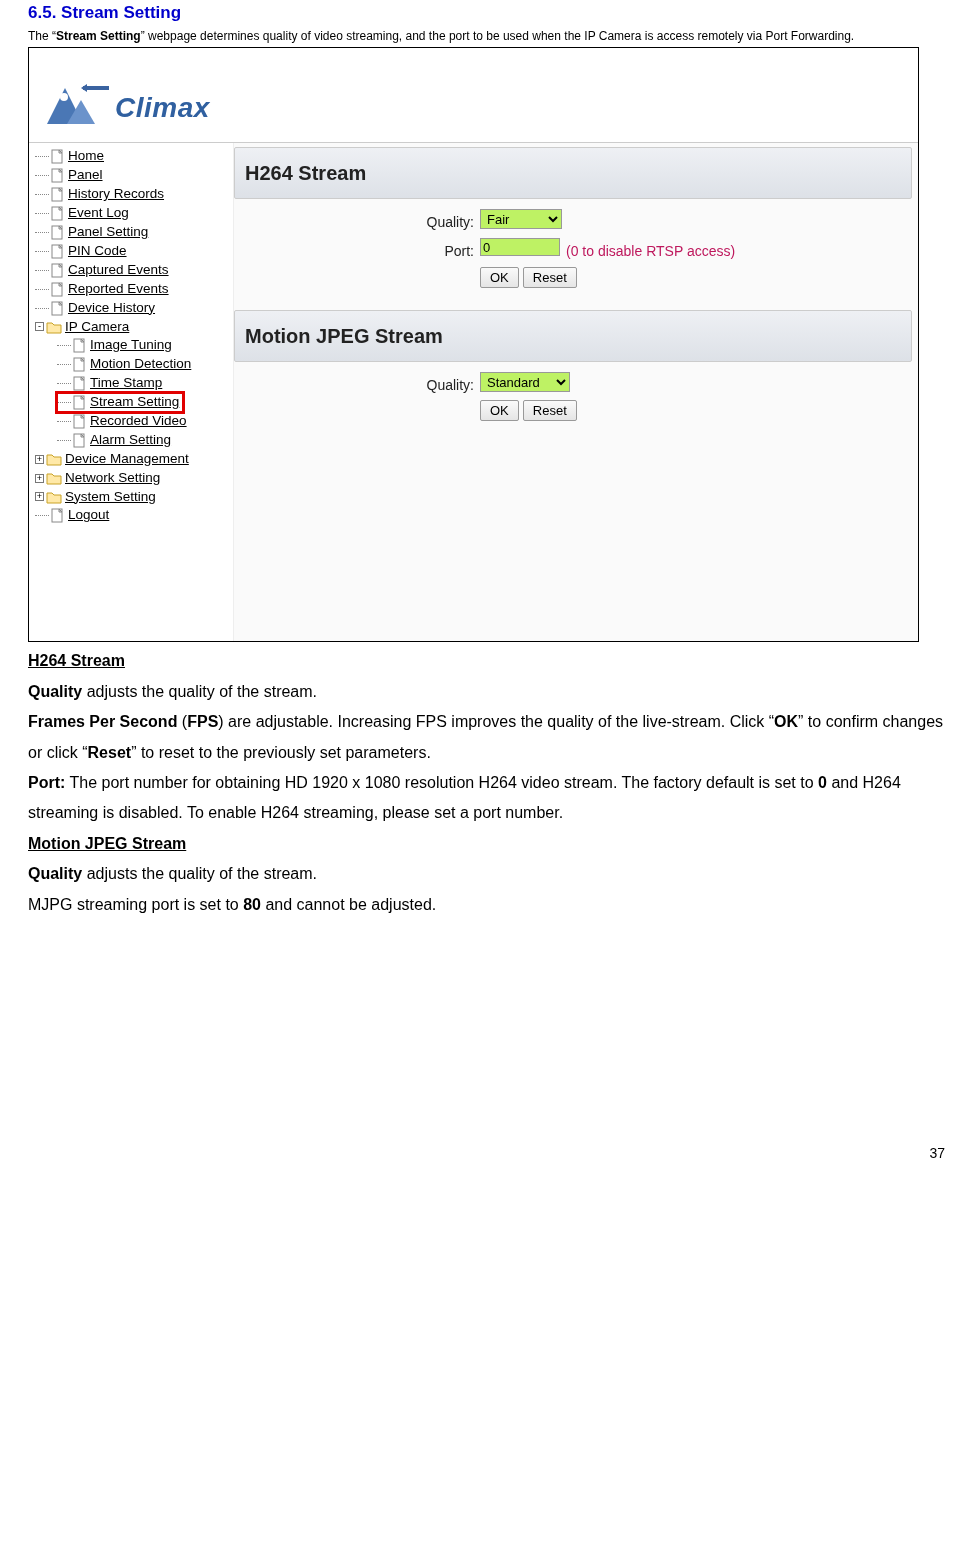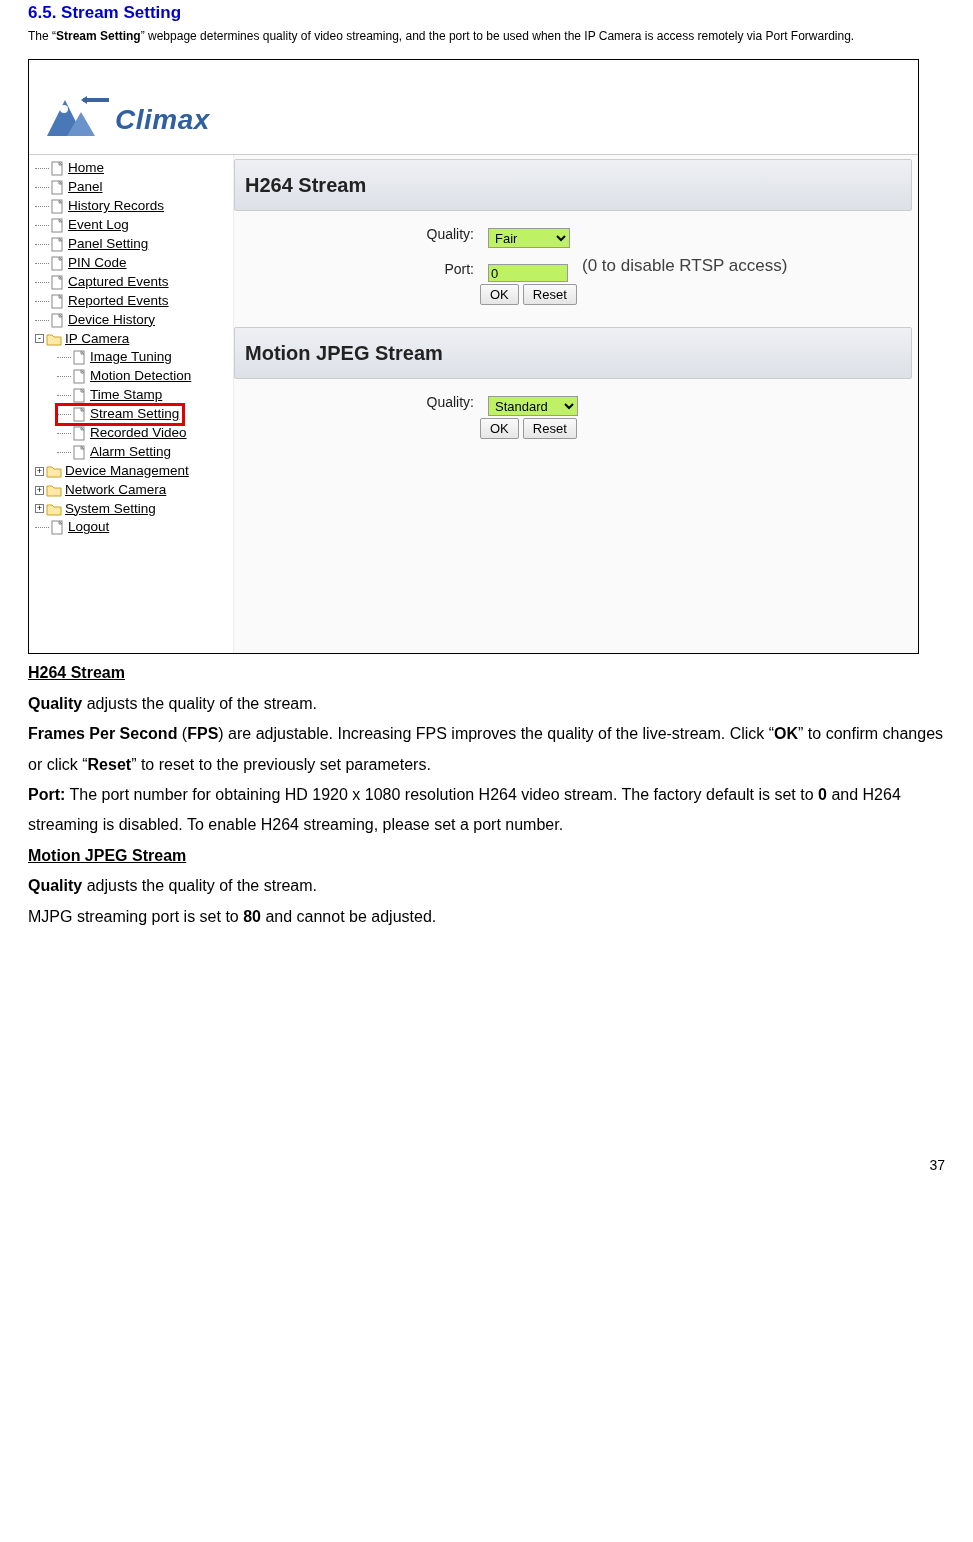--- a/index.html
+++ b/index.html
@@ -26,21 +26,21 @@
   u { text-decoration: underline; }
 
   
   .frame {
     border: 1px solid #000;
     width: 891px;
     height: 595px;
     position: relative;
     background: #fdfdfd;
     overflow: hidden;
-    margin-top: 12px;
+    margin-top: 0;
   }
   .logo-bar {
     height: 95px;
     background: #fff;
     border-bottom: 1px solid #ccc;
     padding: 8px 10px;
     display: flex;
     align-items: flex-end;
     gap: 6px;
   }
@@ -112,22 +112,22 @@
     padding: 6px 10px;
     font-size: 20px;
     font-weight: bold;
     color: #222;
     border-radius: 2px;
     margin: 4px 6px 4px 0;
   }
   .form-rows { padding: 4px 0 18px 0; font-size: 14px; color: #222; }
   .row {
     display: flex;
-    align-items: flex-end;
-    gap: 14px;
+    align-items: flex-start;
+    gap: 6px;
     margin: 2px 0;
   }
   .row .lbl { width: 240px; text-align: right; }
   select, input[type="text"] {
     font-family: Arial, sans-serif;
     font-size: 13px;
     border: 1px solid #999;
     background: #bef264;
     padding: 1px 2px;
   }
@@ -136,21 +136,21 @@
   .btn {
     font-family: Arial, sans-serif;
     font-size: 13px;
     background: linear-gradient(#fafafa,#e5e5e5);
     border: 1px solid #999;
     border-radius: 2px;
     padding: 2px 9px;
     cursor: pointer;
   }
   .btn-row { padding-left: 246px; display: flex; gap: 4px; margin-top: 2px; }
-  .hint { color: #404040; font-size: 17px; }
+  .hint { color: #be185d; font-size: 14px; }
 
   
   .body-text { font-size: 16px; color: #000; margin-top: 4px; line-height: 1.9; }
   .body-text p { margin: 0; }
   .page-num {
     text-align: right;
     font-size: 14px;
     margin-top: 220px;
     padding-bottom: 20px;
   }
@@ -245,21 +245,21 @@
       <li class="child"><span class="dots"></span><svg class="doc-svg leaf-ico">
             <rect x="1" y="1" width="10" height="13" fill="#fff" stroke="#888"></rect>
             <polyline points="8,1 11,4 8,4 8,1" fill="#ddd" stroke="#888"></polyline>
           </svg><a><u>Alarm Setting</u></a></li>
 
       <li><span class="box">+</span><svg class="fold-svg folder-ico">
             <path d="M1 3h5l2 2h7v8H1z" fill="#ffe9a8" stroke="#c9a227"></path>
           </svg><a><u>Device Management</u></a></li>
       <li><span class="box">+</span><svg class="fold-svg folder-ico">
             <path d="M1 3h5l2 2h7v8H1z" fill="#ffe9a8" stroke="#c9a227"></path>
-          </svg><a><u>Network Camera</u></a></li>
+          </svg><a><u>Network Setting</u></a></li>
       <li><span class="box">+</span><svg class="fold-svg folder-ico">
             <path d="M1 3h5l2 2h7v8H1z" fill="#ffe9a8" stroke="#c9a227"></path>
           </svg><a><u>System Setting</u></a></li>
       <li><span class="dots"></span><svg class="doc-svg leaf-ico">
             <rect x="1" y="1" width="10" height="13" fill="#fff" stroke="#888"></rect>
             <polyline points="8,1 11,4 8,4 8,1" fill="#ddd" stroke="#888"></polyline>
           </svg><a><u>Logout</u></a></li>
     </ul>
 
     <div class="content">

